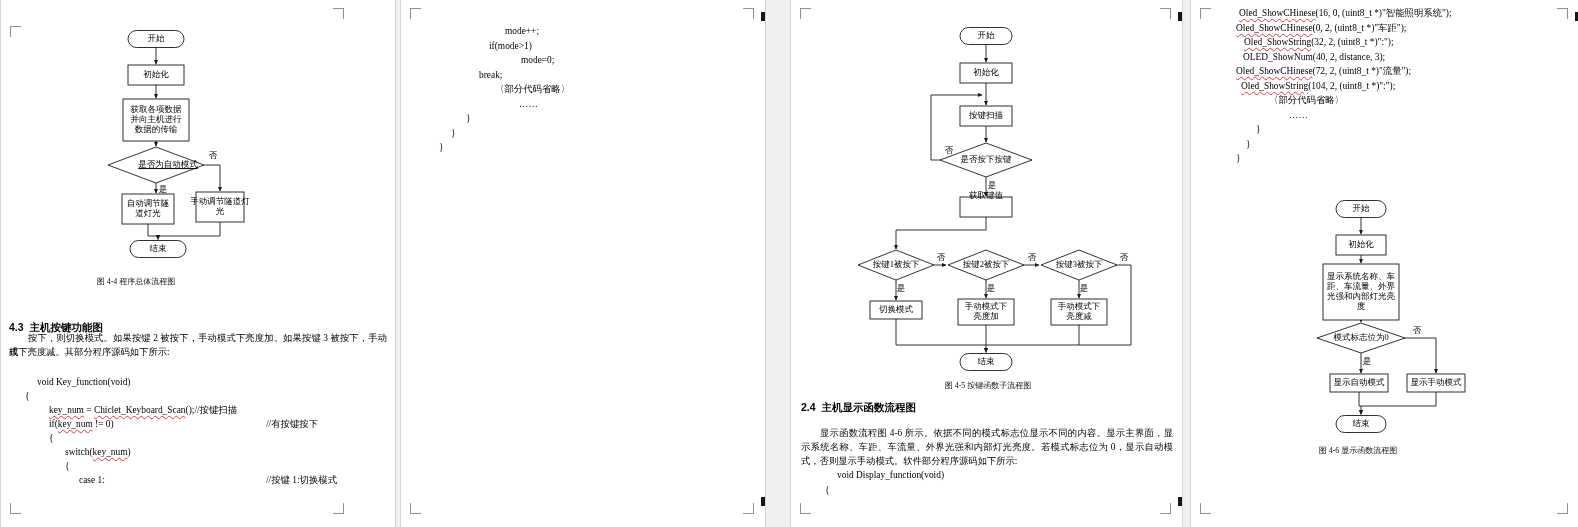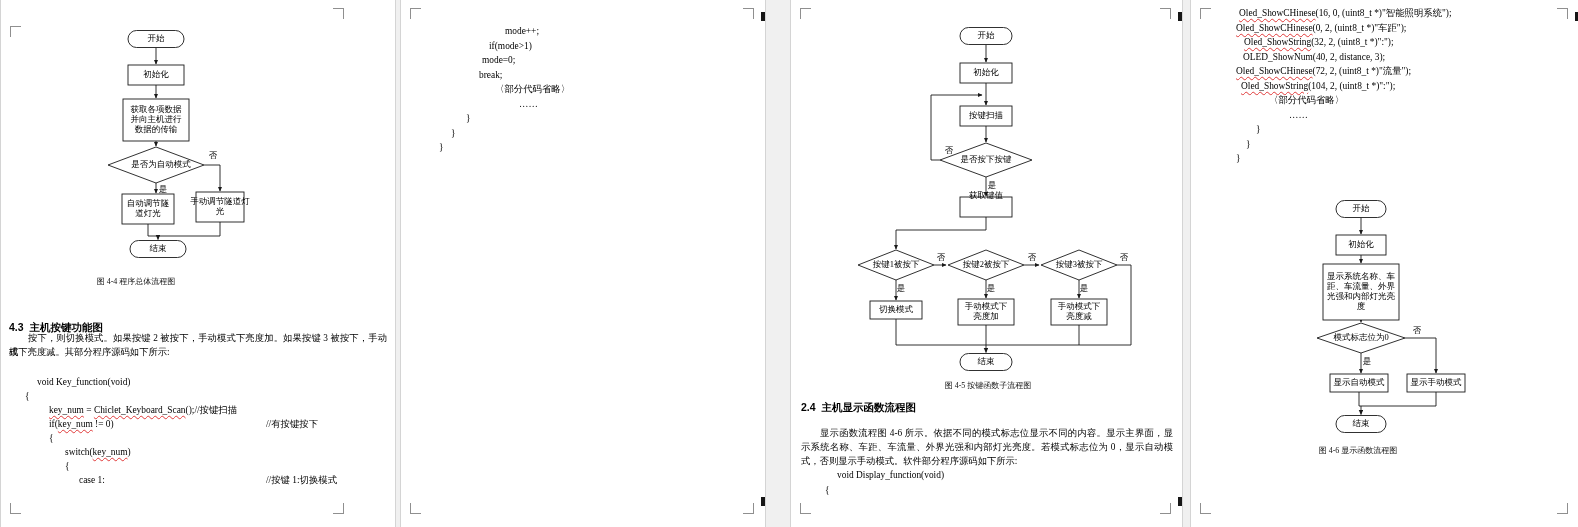--- a/index.html
+++ b/index.html
@@ -62,21 +62,21 @@
           <rect x="127" y="65" width="56" height="20" fill="#ffffff" stroke="#1a1a1a" stroke-width="0.9"></rect>
           <rect x="122" y="99" width="66" height="42" fill="#ffffff" stroke="#1a1a1a" stroke-width="0.9"></rect>
           <polygon points="107,165 155,147 203,165 155,183" fill="#ffffff" stroke="#1a1a1a" stroke-width="0.9"></polygon>
           <rect x="121" y="194" width="52" height="30" fill="#ffffff" stroke="#1a1a1a" stroke-width="0.9"></rect>
           <rect x="195" y="192" width="48" height="30" fill="#ffffff" stroke="#1a1a1a" stroke-width="0.9"></rect>
           <rect x="129" y="240.5" width="56" height="17" rx="8.5" ry="8.5" fill="#ffffff" stroke="#1a1a1a" stroke-width="0.9"></rect>
         </svg>
         <div class="fc-label" style="left: 155px; top: 39px;">开始</div>
         <div class="fc-label" style="left: 155px; top: 75px;">初始化</div>
         <div class="fc-label" style="left: 155px; top: 120px; width: 56px;">获取各项数据并向主机进行数据的传输</div>
-        <div class="fc-label" style="left: 160px; top: 165px;">是否为自动模式</div>
+        <div class="fc-label" style="left: 167px; top: 165px; text-decoration: underline;">是否为自动模式</div>
         <div class="fc-label" style="left: 147px; top: 209px; width: 46px;">自动调节隧道灯光</div>
         <div class="fc-label" style="left: 219px; top: 207px; width: 61px;">手动调节隧道灯光</div>
         <div class="fc-label" style="left: 157px; top: 249px;">结束</div>
         <div class="fc-tag" style="left: 162px; top: 190px;">是</div>
         <div class="fc-tag" style="left: 212px; top: 156px;">否</div>
       </div>
     <div class="caption" style="left:0;top:276px;width:270px;">图 4-4   程序总体流程图</div>
     <div class="heading" style="left:8px;top:301px;margin-top:20px;">4.3  主机按键功能图</div>
     <div class="para" id="para1" style="left:8px;top:331px;width:378px;">
         <div class="para-line">按下，则切换模式。如果按键 2 被按下，手动模式下亮度加。如果按键 3 被按下，手动模</div>
@@ -97,21 +97,21 @@
   <div class="page" id="page2" style="left:400px;width:364px;">
     <div class="cm cm-tl"></div>
     <div class="cm cm-tr"></div>
     <div class="cm cm-bl"></div>
     <div class="cm cm-br"></div>
     <div class="edge-mark em-top"></div>
     <div class="edge-mark em-bot"></div>
     <div class="code lh145" id="code2" style="top:24px;">
         <div class="code-line"><span class="code-main" style="padding-left: 104px;"><span>mode++;</span></span></div>
         <div class="code-line"><span class="code-main" style="padding-left: 88px;"><span>if(mode&gt;1)</span></span></div>
-        <div class="code-line"><span class="code-main" style="padding-left: 81px;"><span>mode=0;</span></span></div>
+        <div class="code-line"><span class="code-main" style="padding-left: 120px;"><span>mode=0;</span></span></div>
         <div class="code-line"><span class="code-main" style="padding-left: 78px;"><span>break;</span></span></div>
         <div class="code-line"><span class="code-main" style="padding-left: 94px;"><span>〈部分代码省略〉</span></span></div>
         <div class="code-line"><span class="code-main" style="padding-left: 118px;"><span>……</span></span></div>
         <div class="code-line"><span class="code-main" style="padding-left: 65px;"><span>}</span></span></div>
         <div class="code-line"><span class="code-main" style="padding-left: 50px;"><span>}</span></span></div>
         <div class="code-line"><span class="code-main" style="padding-left: 38px;"><span>}</span></span></div>
       </div>
   </div>
 
   <div class="page" id="page3" style="left:790px;width:391px;">

